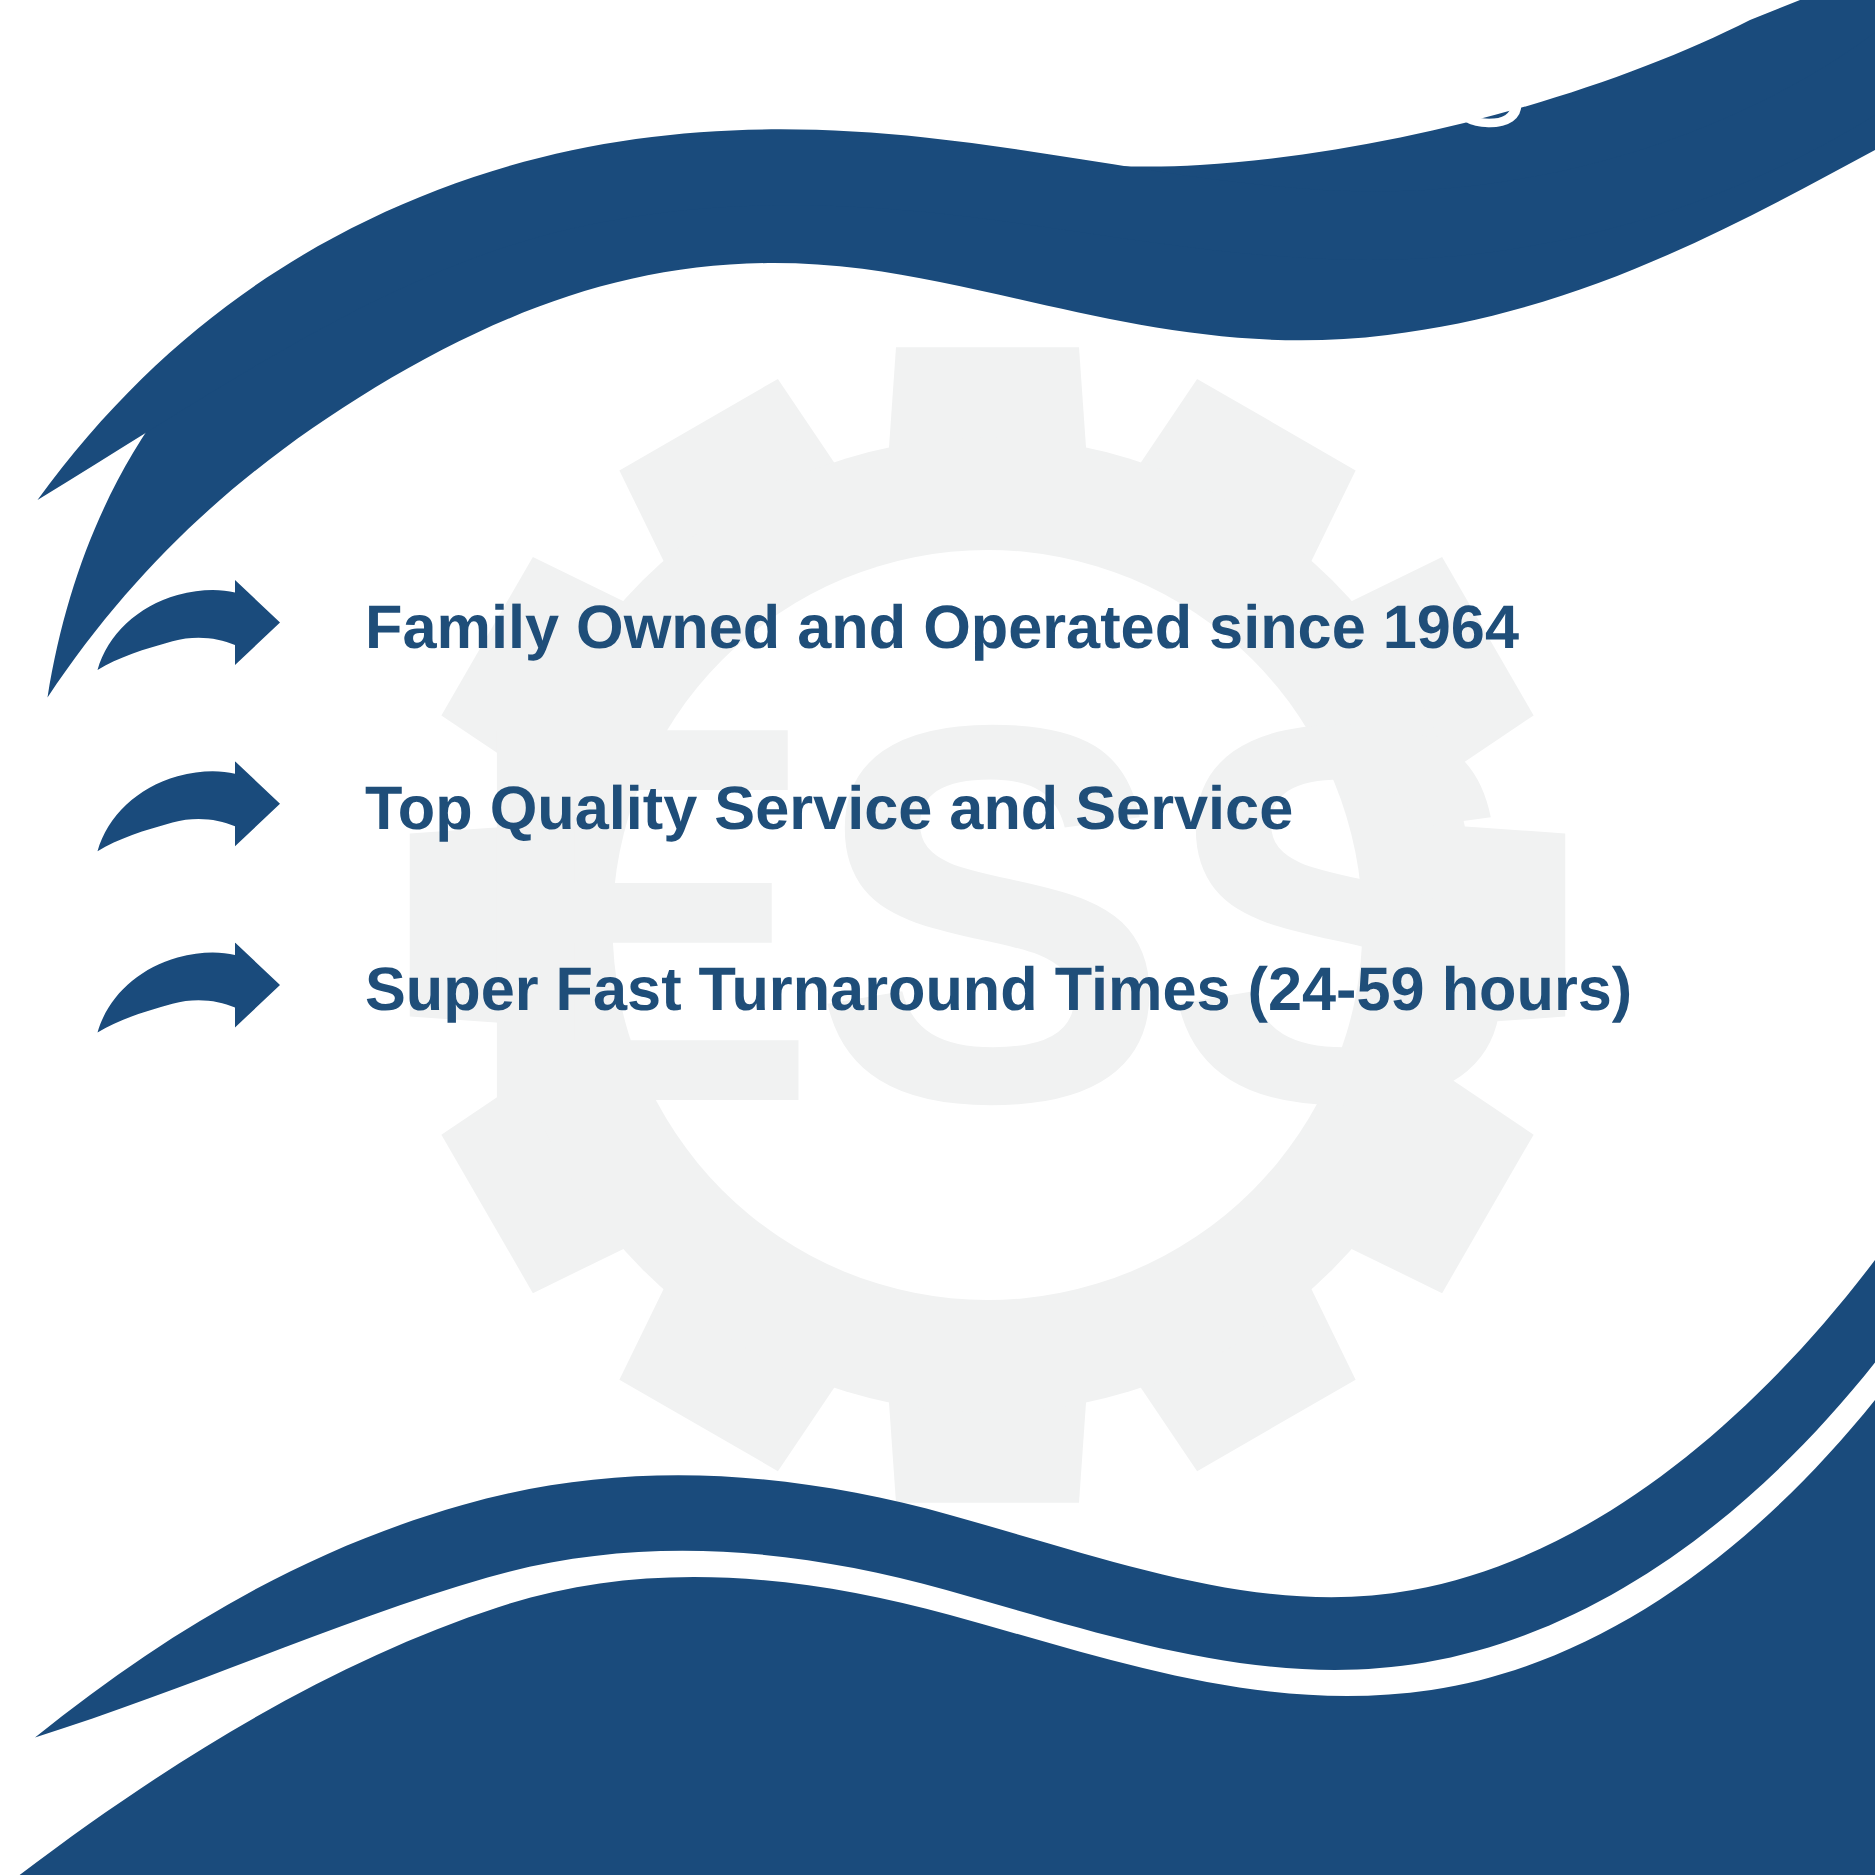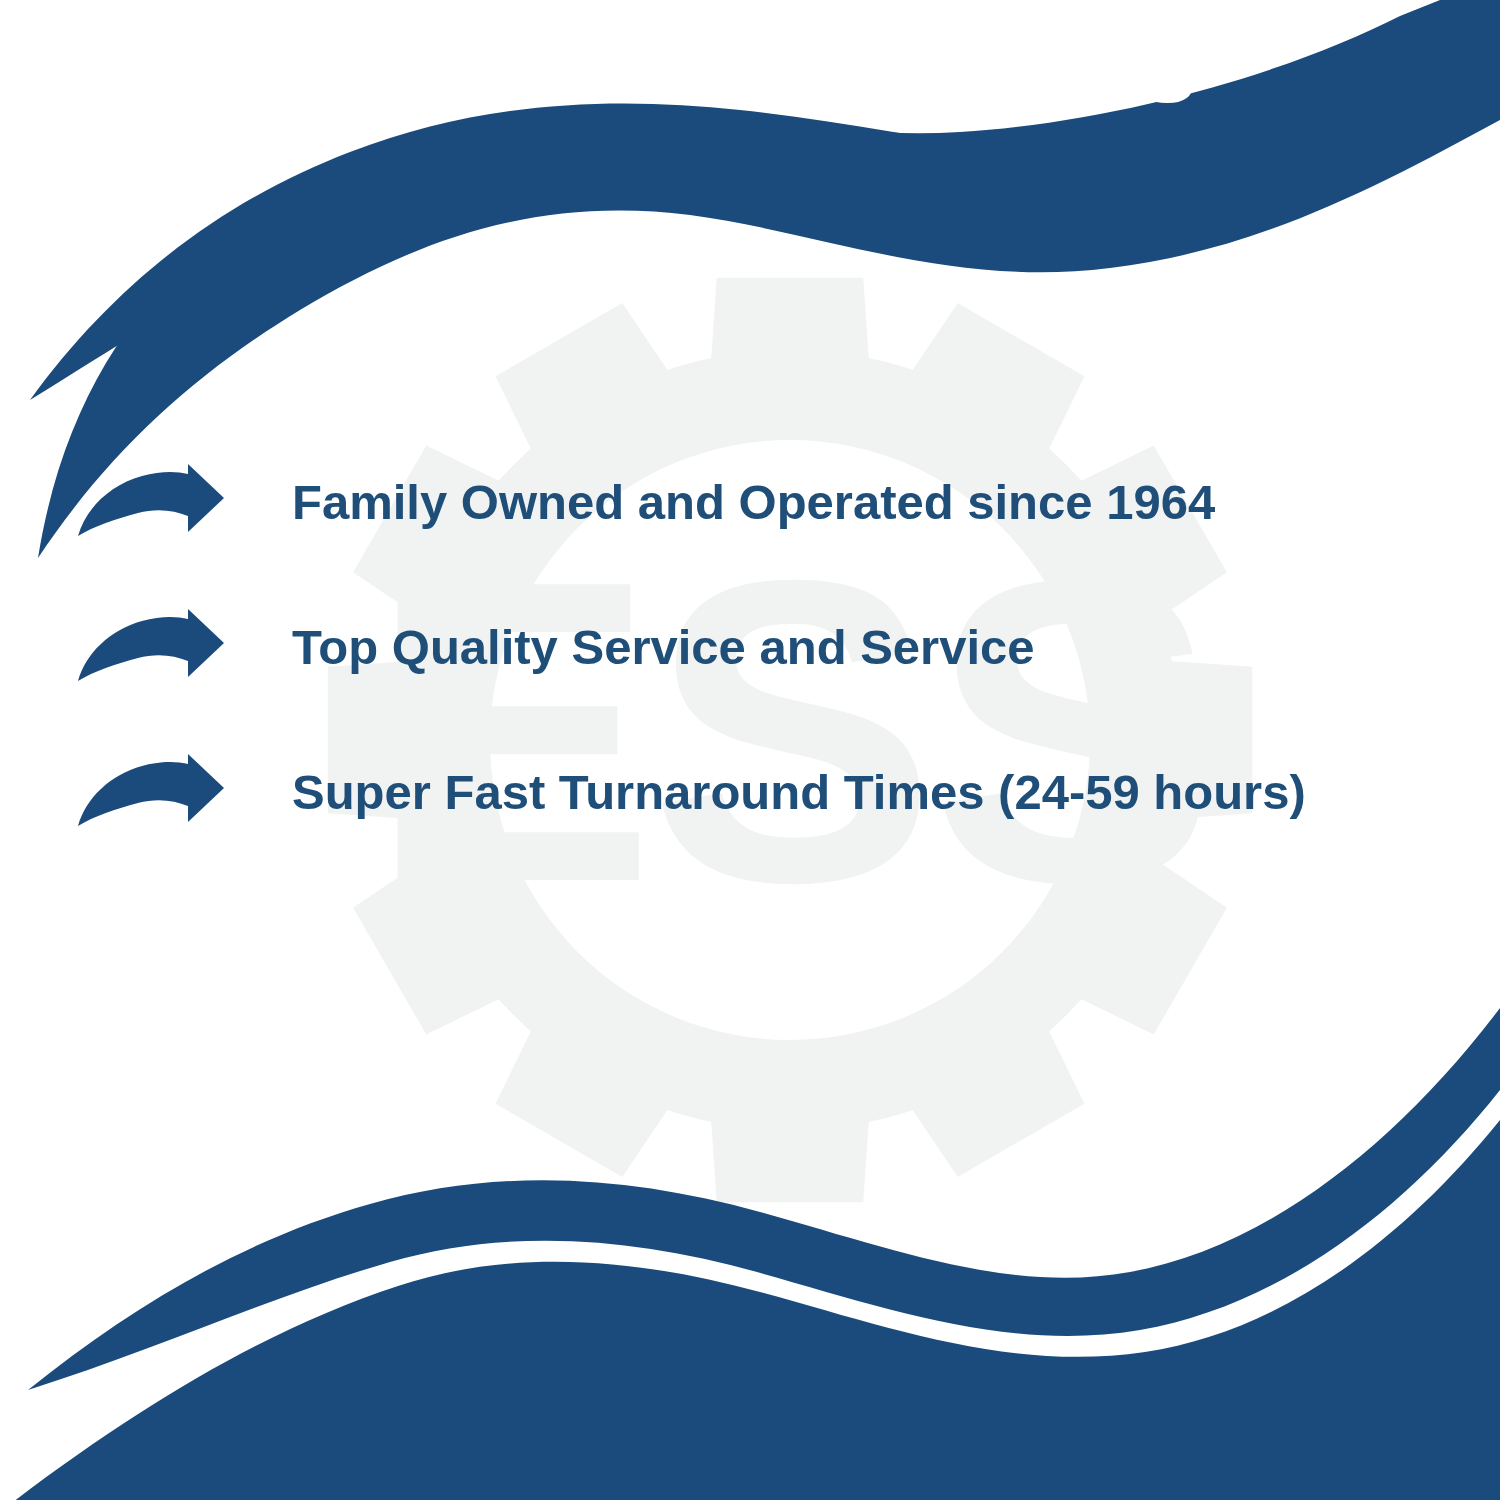--- a/index.html
+++ b/index.html
@@ -142,21 +142,21 @@
              C632,1237 508,1228 390,1262
              C272,1296 160,1348 28,1390 Z"></path>
 
     <path fill="#1a4b7c" d="M0,1500 L1500,1500 L1500,1120
              C1400,1244 1278,1332 1145,1352
              C1010,1372 885,1326 760,1292
              C635,1258 512,1248 398,1286
              C270,1328 140,1404 0,1512 Z"></path>
   </svg>
 
-  <div id="header-title">WHY WITH WITH US</div>
+  <div id="header-title">WHY SHOP SHOP US</div>
 
   <div id="benefits">
 
     <div class="benefit-row">
       <span class="arrow-icon">
         <svg viewBox="0 0 148 78">
             <path fill="#1a4b7c" d="M2 72 C10 44 34 21 66 12 C84 7 100 7 112 10 L112 0 L148 34 L112 68 L112 52
              C98 46 80 44 62 49 C40 55 18 62 2 72 Z"></path>
           </svg>
       </span>

